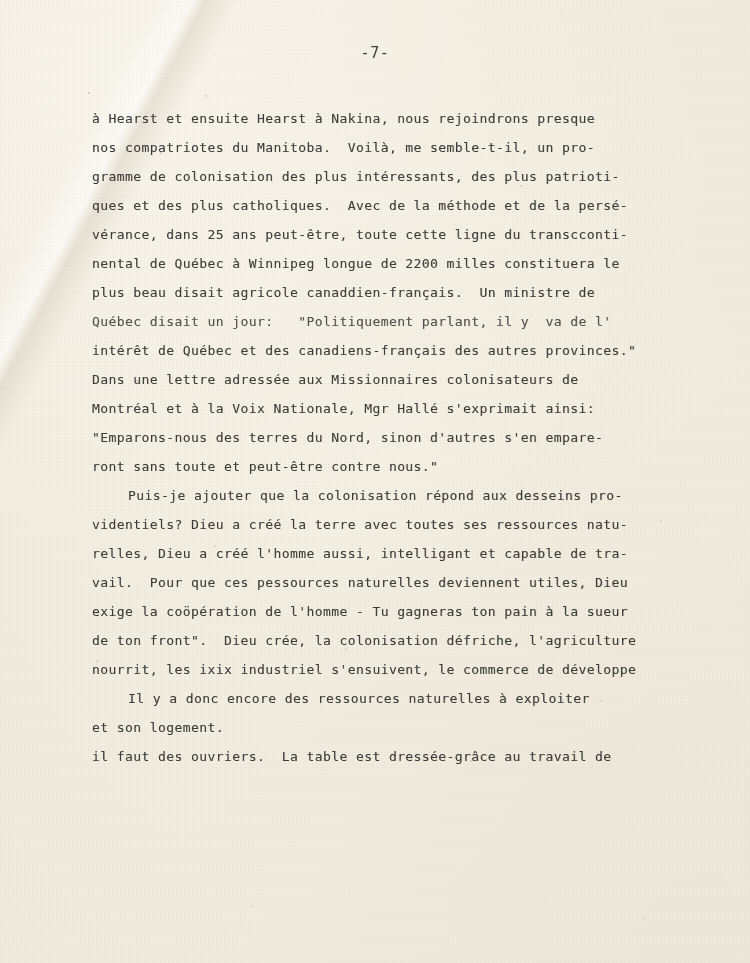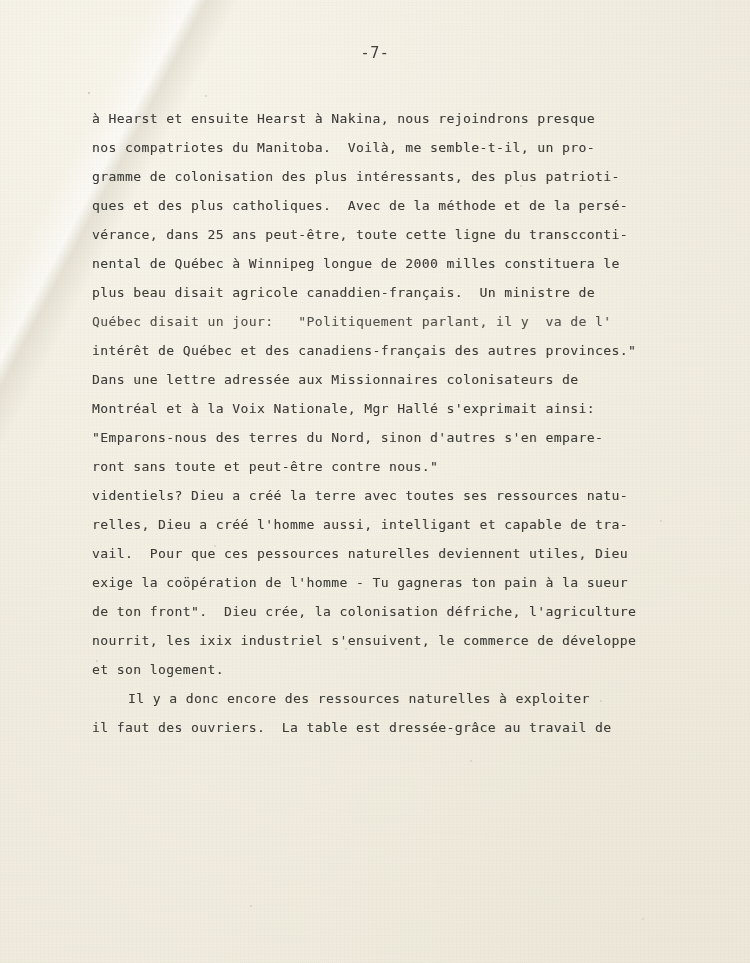--- a/index.html
+++ b/index.html
@@ -130,33 +130,34 @@
 
   <div class="folio">-7-</div>
 
   <div class="typescript">
     <div class="body-block">
       <div class="line">à Hearst et ensuite Hearst à Nakina, nous rejoindrons presque</div>
       <div class="line">nos compatriotes du Manitoba.  Voilà, me semble-t-il, un pro-</div>
       <div class="line">gramme de colonisation des plus intéressants, des plus patrioti-</div>
       <div class="line">ques et des plus catholiques.  Avec de la méthode et de la persé-</div>
       <div class="line">vérance, dans 25 ans peut-être, toute cette ligne du transcconti-</div>
-      <div class="line">nental de Québec à Winnipeg longue de 2000 milles constituera le</div>
+      <div class="line">nental de Québec à Winnipeg longue de 2200 milles constituera le</div>
       <div class="line">plus beau disait agricole canaddien-français.  Un ministre de</div>
       <div class="line faint">Québec disait un jour:   "Politiquement parlant, il y  va de l'</div>
       <div class="line">intérêt de Québec et des canadiens-français des autres provinces."</div>
       <div class="line">Dans une lettre adressée aux Missionnaires colonisateurs de</div>
       <div class="line">Montréal et à la Voix Nationale, Mgr Hallé s'exprimait ainsi:</div>
       <div class="line">"Emparons-nous des terres du Nord, sinon d'autres s'en empare-</div>
       <div class="line">ront sans toute et peut-être contre nous."</div>
+      <div class="line indent">Puis-je ajouter que la colonisation répond aux desseins pro-</div>
       <div class="line">videntiels? Dieu a créé la terre avec toutes ses ressources natu-</div>
       <div class="line">relles, Dieu a créé l'homme aussi, intelligant et capable de tra-</div>
       <div class="line">vail.  Pour que ces pessources naturelles deviennent utiles, Dieu</div>
       <div class="line">exige la coöpération de l'homme - Tu gagneras ton pain à la sueur</div>
       <div class="line">de ton front".  Dieu crée, la colonisation défriche, l'agriculture</div>
       <div class="line">nourrit, les ixix industriel s'ensuivent, le commerce de développe</div>
+      <div class="line indent">Il y a donc encore des ressources naturelles à exploiter</div>
       <div class="line">et son logement.</div>
-      <div class="line indent">Il y a donc encore des ressources naturelles à exploiter</div>
       <div class="line">il faut des ouvriers.  La table est dressée-grâce au travail de</div>
     </div>
   </div>
 
 </div>
 
 </body></html>

